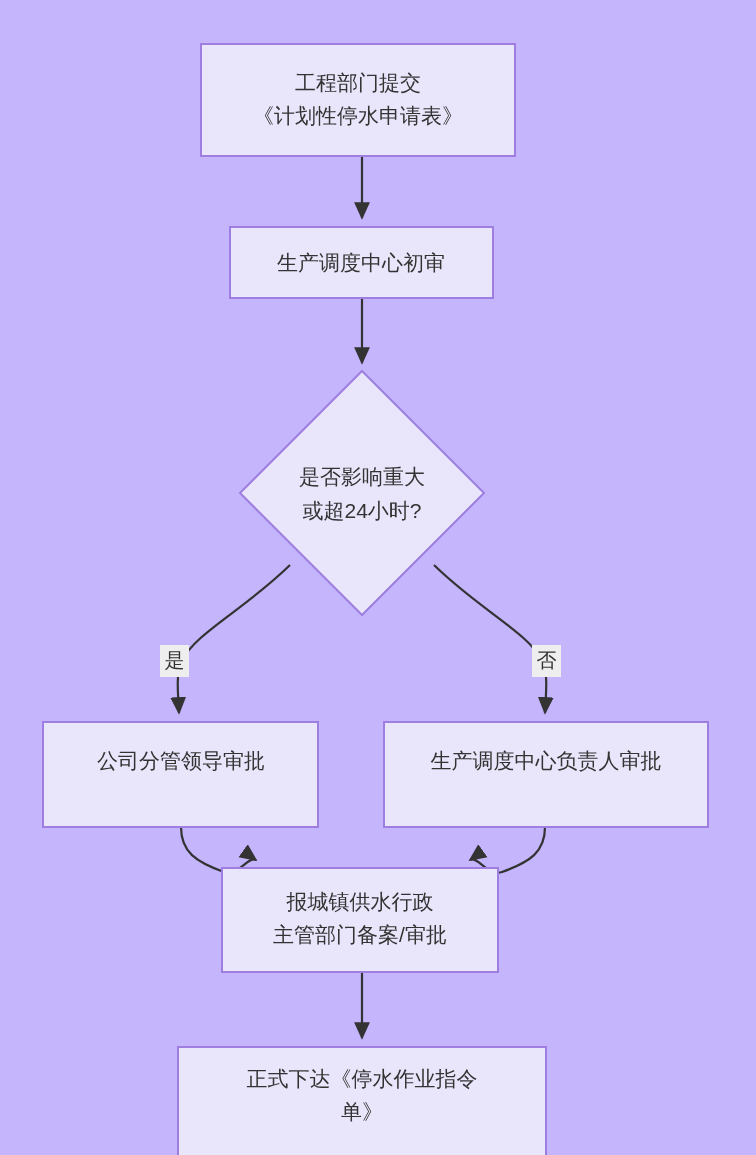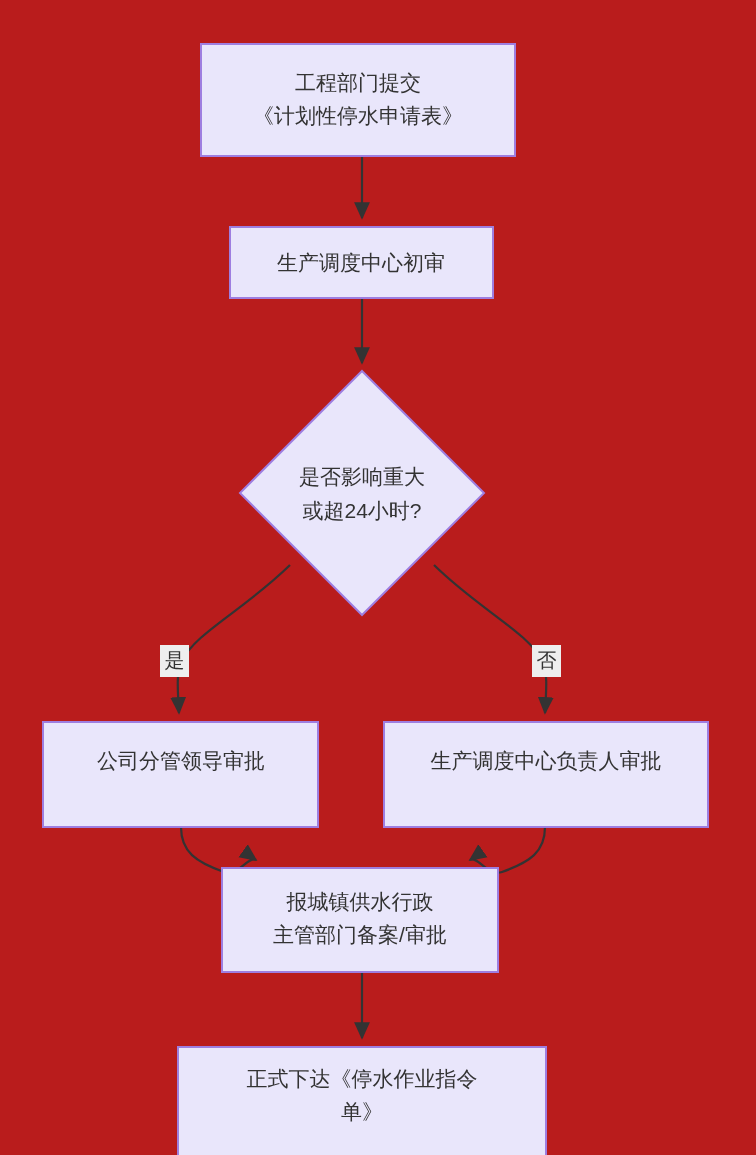--- a/index.html
+++ b/index.html
@@ -7,21 +7,21 @@
     padding: 0;
     background: #ffffff;
   }
   body {
     font-family: "Liberation Sans", "DejaVu Sans", sans-serif;
   }
   #flowchart-root {
     position: relative;
     width: 756px;
     height: 1155px;
-    background: #b91c1c;
+    background: #c4b5fd;
     overflow: hidden;
   }
   svg.diagram {
     display: block;
     width: 756px;
     height: 1155px;
   }
   .node-shape {
     fill: #e9e6fb;
     stroke: #9e7ee0;

